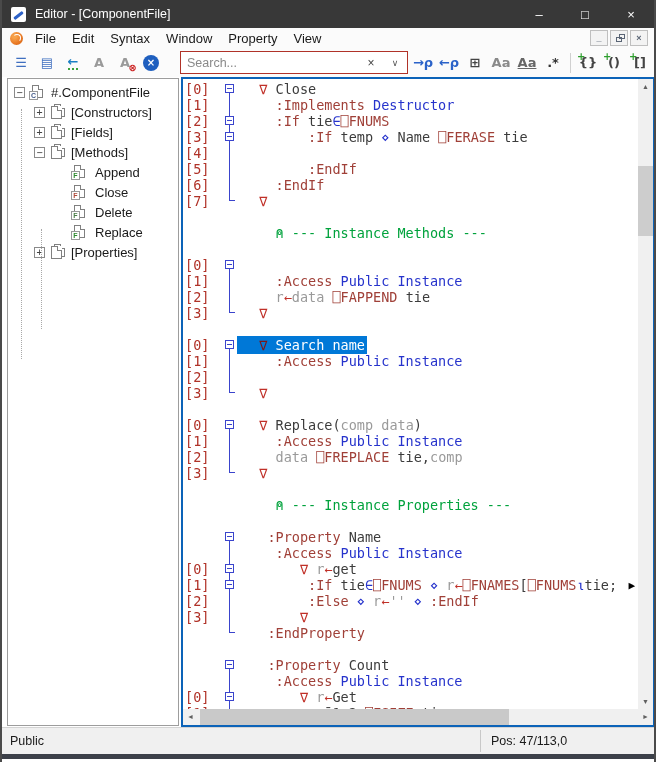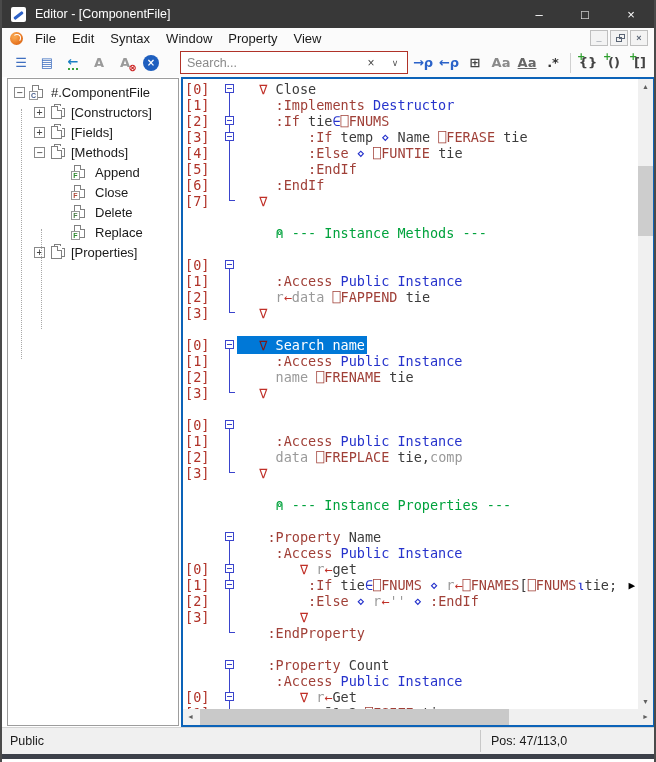--- a/index.html
+++ b/index.html
@@ -300,44 +300,44 @@
         </div>
         <div class="edrow" style="top: 18px;"><span class="lnum">[1]</span><span class="codetext"><span class="cD">    </span><span class="cK">:Implements</span><span class="cD"> </span><span class="cB">Destructor</span></span></div>
         <div class="edrow" style="top: 34px;"><span class="lnum">[2]</span><span class="codetext"><span class="cD">    </span><span class="cK">:If</span><span class="cD"> </span><span class="cD">tie</span><span class="cB">∈</span><span class="cK">⎕FNUMS</span></span></div>
         <div class="fbox" style="top: 37px;">
           <i></i>
         </div>
         <div class="edrow" style="top: 50px;"><span class="lnum">[3]</span><span class="codetext"><span class="cD">        </span><span class="cK">:If</span><span class="cD"> </span><span class="cD">temp</span><span class="cD"> </span><span class="cB">⋄</span><span class="cD"> </span><span class="cD">Name</span><span class="cD"> </span><span class="cK">⎕FERASE</span><span class="cD"> </span><span class="cD">tie</span></span></div>
         <div class="fbox" style="top: 53px;">
           <i></i>
         </div>
-        <div class="edrow" style="top: 66px;"><span class="lnum">[4]</span><span class="codetext"><span class="cD">        </span><span class="cK">:Else</span><span class="cD"> </span><span class="cB">⋄</span><span class="cD"> </span><span class="cK">⎕FUNTIE</span><span class="cD"> </span><span class="cD">tie</span></span></div>
+        <div class="edrow" style="top: 66px;"><span class="lnum">[4]</span></div>
         <div class="edrow" style="top: 82px;"><span class="lnum">[5]</span><span class="codetext"><span class="cD">        </span><span class="cK">:EndIf</span></span></div>
         <div class="edrow" style="top: 98px;"><span class="lnum">[6]</span><span class="codetext"><span class="cD">    </span><span class="cK">:EndIf</span></span></div>
         <div class="edrow" style="top: 114px;"><span class="lnum">[7]</span><span class="codetext"><span class="cD">  </span><span class="cR">∇</span></span></div>
         <div class="edrow" style="top: 130px;"><span class="codetext"></span></div>
         <div class="edrow" style="top: 146px;"><span class="codetext"><span class="cD">    </span><span class="cC">⍝ --- Instance Methods ---</span></span></div>
         <div class="edrow" style="top: 162px;"><span class="codetext"></span></div>
         <div class="edrow" style="top: 178px;"><span class="lnum">[0]</span></div>
         <div class="fbox" style="top: 181px;">
           <i></i>
         </div>
         <div class="edrow" style="top: 194px;"><span class="lnum">[1]</span><span class="codetext"><span class="cD">    </span><span class="cK">:Access</span><span class="cD"> </span><span class="cB">Public Instance</span></span></div>
         <div class="edrow" style="top: 210px;"><span class="lnum">[2]</span><span class="codetext"><span class="cD">    </span><span class="cG">r</span><span class="cR">←</span><span class="cG">data</span><span class="cD"> </span><span class="cK">⎕FAPPEND</span><span class="cD"> </span><span class="cD">tie</span></span></div>
         <div class="edrow" style="top: 226px;"><span class="lnum">[3]</span><span class="codetext"><span class="cD">  </span><span class="cR">∇</span></span></div>
         <div class="edrow" style="top: 242px;"><span class="codetext"></span></div>
         <div class="edrow" style="top: 258px;"><span class="lnum">[0]</span><span class="codetext"><span class="selspan"><span class="cW">  </span><span class="cRS">∇</span><span class="cW"> Search name</span></span></span></div>
         <div class="fbox" style="top: 261px;">
           <i></i>
         </div>
         <div class="edrow" style="top: 274px;"><span class="lnum">[1]</span><span class="codetext"><span class="cD">    </span><span class="cK">:Access</span><span class="cD"> </span><span class="cB">Public Instance</span></span></div>
-        <div class="edrow" style="top: 290px;"><span class="lnum">[2]</span><span class="codetext"><span class="cD">    </span><span class="cG">name</span><span class="cD"> </span><span class="cK">⎕FRENAME</span><span class="cD"> </span><span class="cD">tie</span></span></div>
+        <div class="edrow" style="top: 290px;"><span class="lnum">[2]</span></div>
         <div class="edrow" style="top: 306px;"><span class="lnum">[3]</span><span class="codetext"><span class="cD">  </span><span class="cR">∇</span></span></div>
         <div class="edrow" style="top: 322px;"><span class="codetext"></span></div>
-        <div class="edrow" style="top: 338px;"><span class="lnum">[0]</span></div>
+        <div class="edrow" style="top: 338px;"><span class="lnum">[0]</span><span class="codetext"><span class="cD">  </span><span class="cR">∇</span><span class="cD"> </span><span class="cD">Replace</span><span class="cD">(</span><span class="cG">comp</span><span class="cG"> </span><span class="cG">data</span><span class="cD">)</span></span></div>
         <div class="fbox" style="top: 341px;">
           <i></i>
         </div>
         <div class="edrow" style="top: 354px;"><span class="lnum">[1]</span><span class="codetext"><span class="cD">    </span><span class="cK">:Access</span><span class="cD"> </span><span class="cB">Public Instance</span></span></div>
         <div class="edrow" style="top: 370px;"><span class="lnum">[2]</span><span class="codetext"><span class="cD">    </span><span class="cG">data</span><span class="cD"> </span><span class="cK">⎕FREPLACE</span><span class="cD"> </span><span class="cD">tie</span><span class="cD">,</span><span class="cG">comp</span></span></div>
         <div class="edrow" style="top: 386px;"><span class="lnum">[3]</span><span class="codetext"><span class="cD">  </span><span class="cR">∇</span></span></div>
         <div class="edrow" style="top: 402px;"><span class="codetext"></span></div>
         <div class="edrow" style="top: 418px;"><span class="codetext"><span class="cD">    </span><span class="cC">⍝ --- Instance Properties ---</span></span></div>
         <div class="edrow" style="top: 434px;"><span class="codetext"></span></div>
         <div class="edrow" style="top: 450px;"><span class="codetext"><span class="cD">   </span><span class="cK">:Property</span><span class="cD"> </span><span class="cD">Name</span></span></div>

